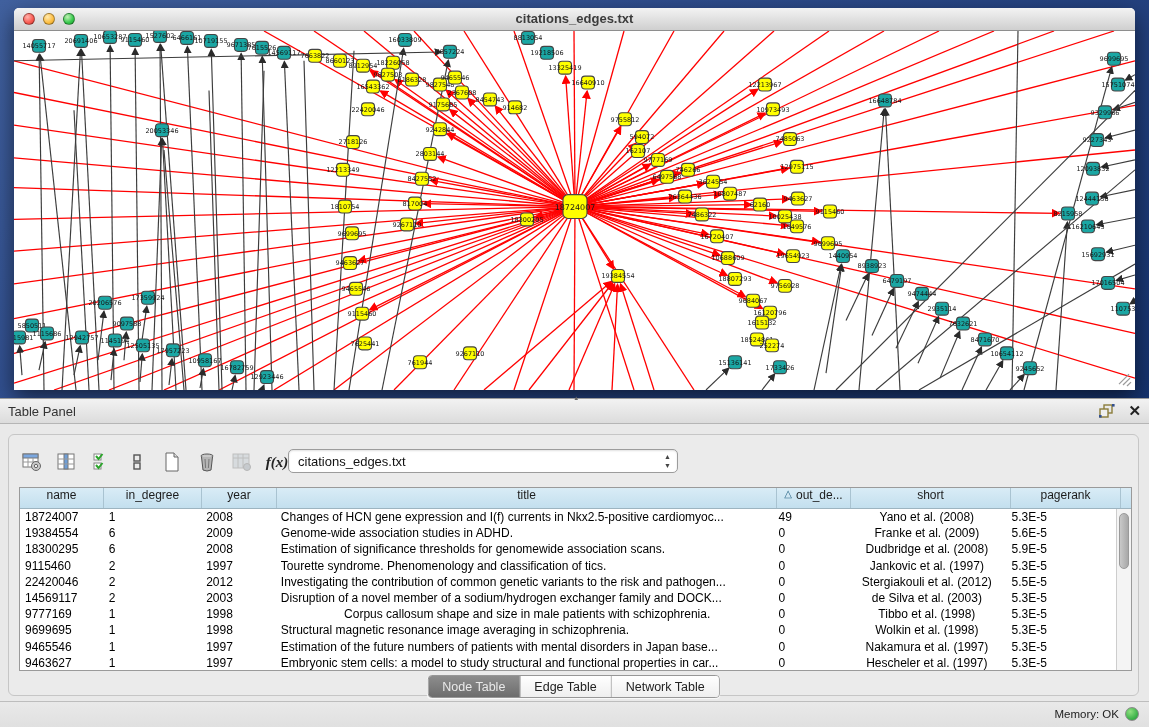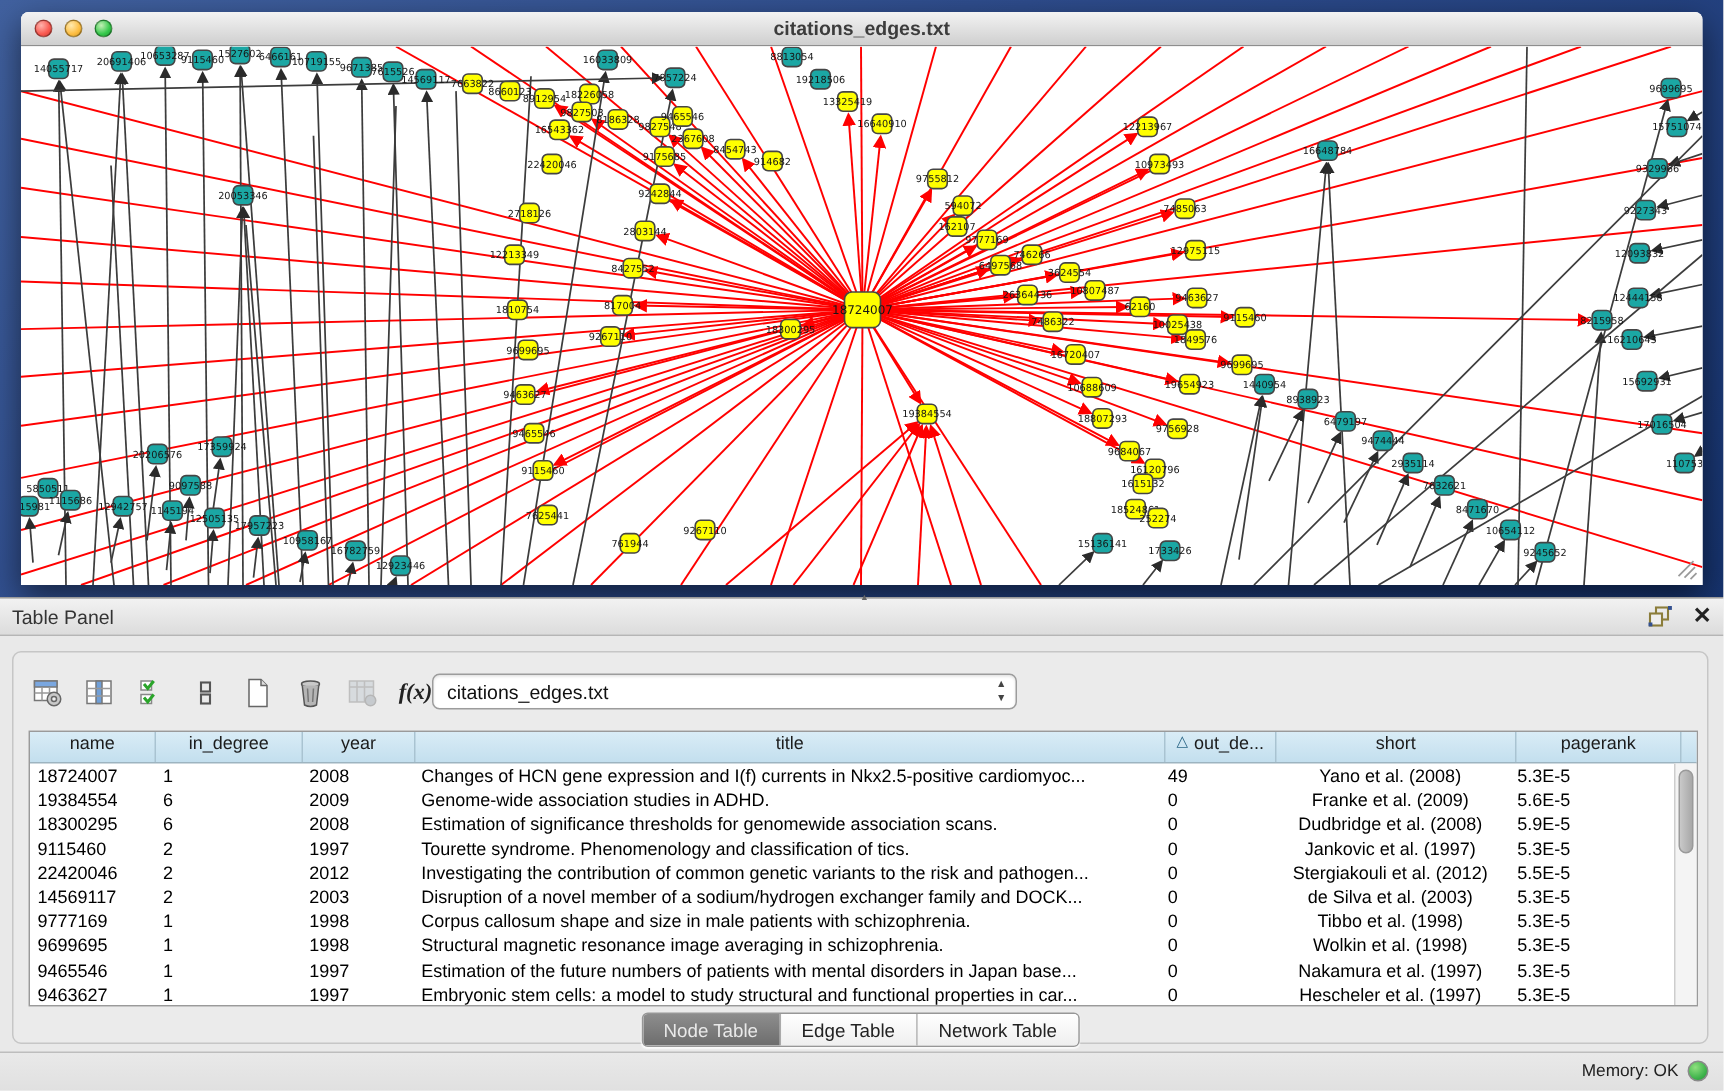--- a/index.html
+++ b/index.html
@@ -897,21 +897,21 @@
             <div class="td" style="width: 75px;">2003</div>
             <div class="td" style="width: 500px;">Disruption of a novel member of a sodium/hydrogen exchanger family and DOCK...</div>
             <div class="td" style="width: 74px;">0</div>
             <div class="td center" style="width: 160px;">de Silva et al. (2003)</div>
             <div class="td" style="width: 110px;">5.3E-5</div>
           </div>
           <div class="trow">
             <div class="td" style="width: 84px;">9777169</div>
             <div class="td" style="width: 98px;">1</div>
             <div class="td" style="width: 75px;">1998</div>
-            <div class="td" style="width: 500px;">Corpus callosum shape and size in male patients with schizophrenia.</div>
+            <div class="td" style="width: 500px; text-align: center;">Corpus callosum shape and size in male patients with schizophrenia.</div>
             <div class="td" style="width: 74px;">0</div>
             <div class="td center" style="width: 160px;">Tibbo et al. (1998)</div>
             <div class="td" style="width: 110px;">5.3E-5</div>
           </div>
           <div class="trow">
             <div class="td" style="width: 84px;">9699695</div>
             <div class="td" style="width: 98px;">1</div>
             <div class="td" style="width: 75px;">1998</div>
             <div class="td" style="width: 500px;">Structural magnetic resonance image averaging in schizophrenia.</div>
             <div class="td" style="width: 74px;">0</div>

